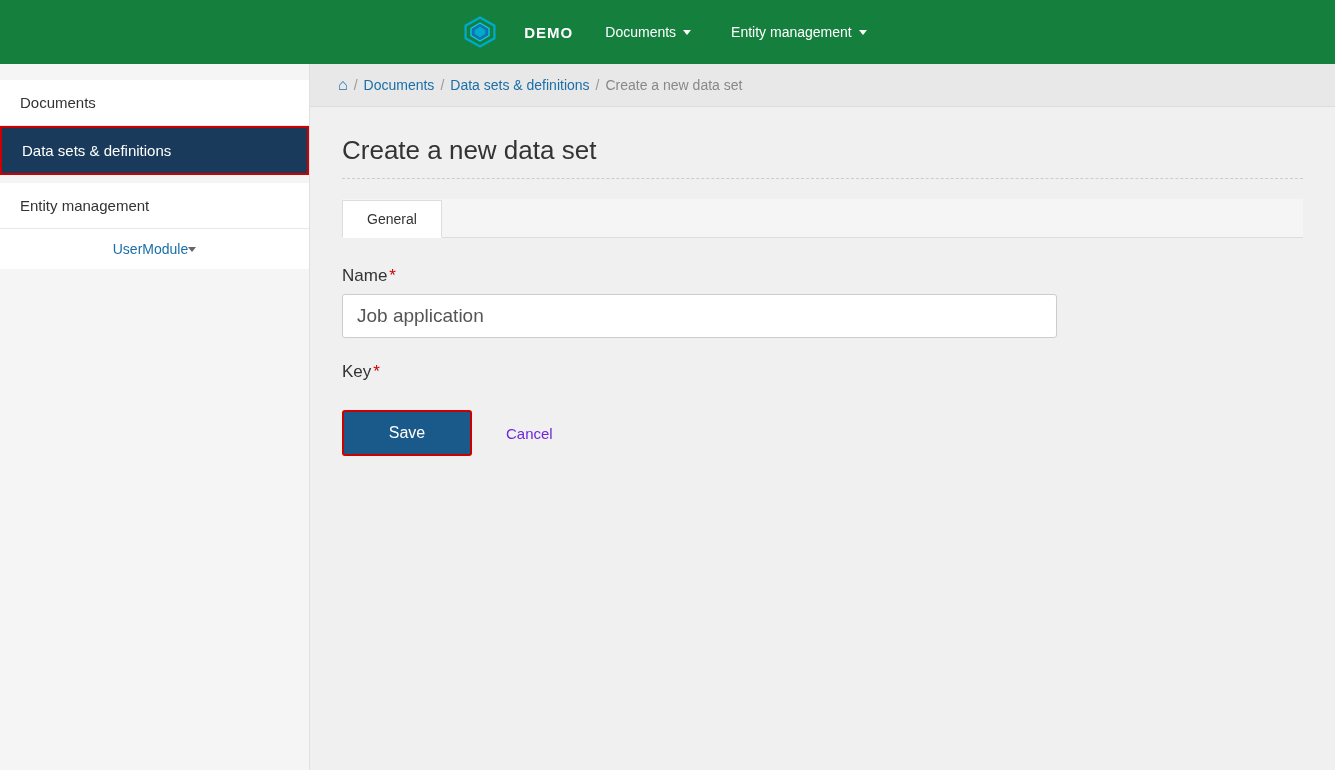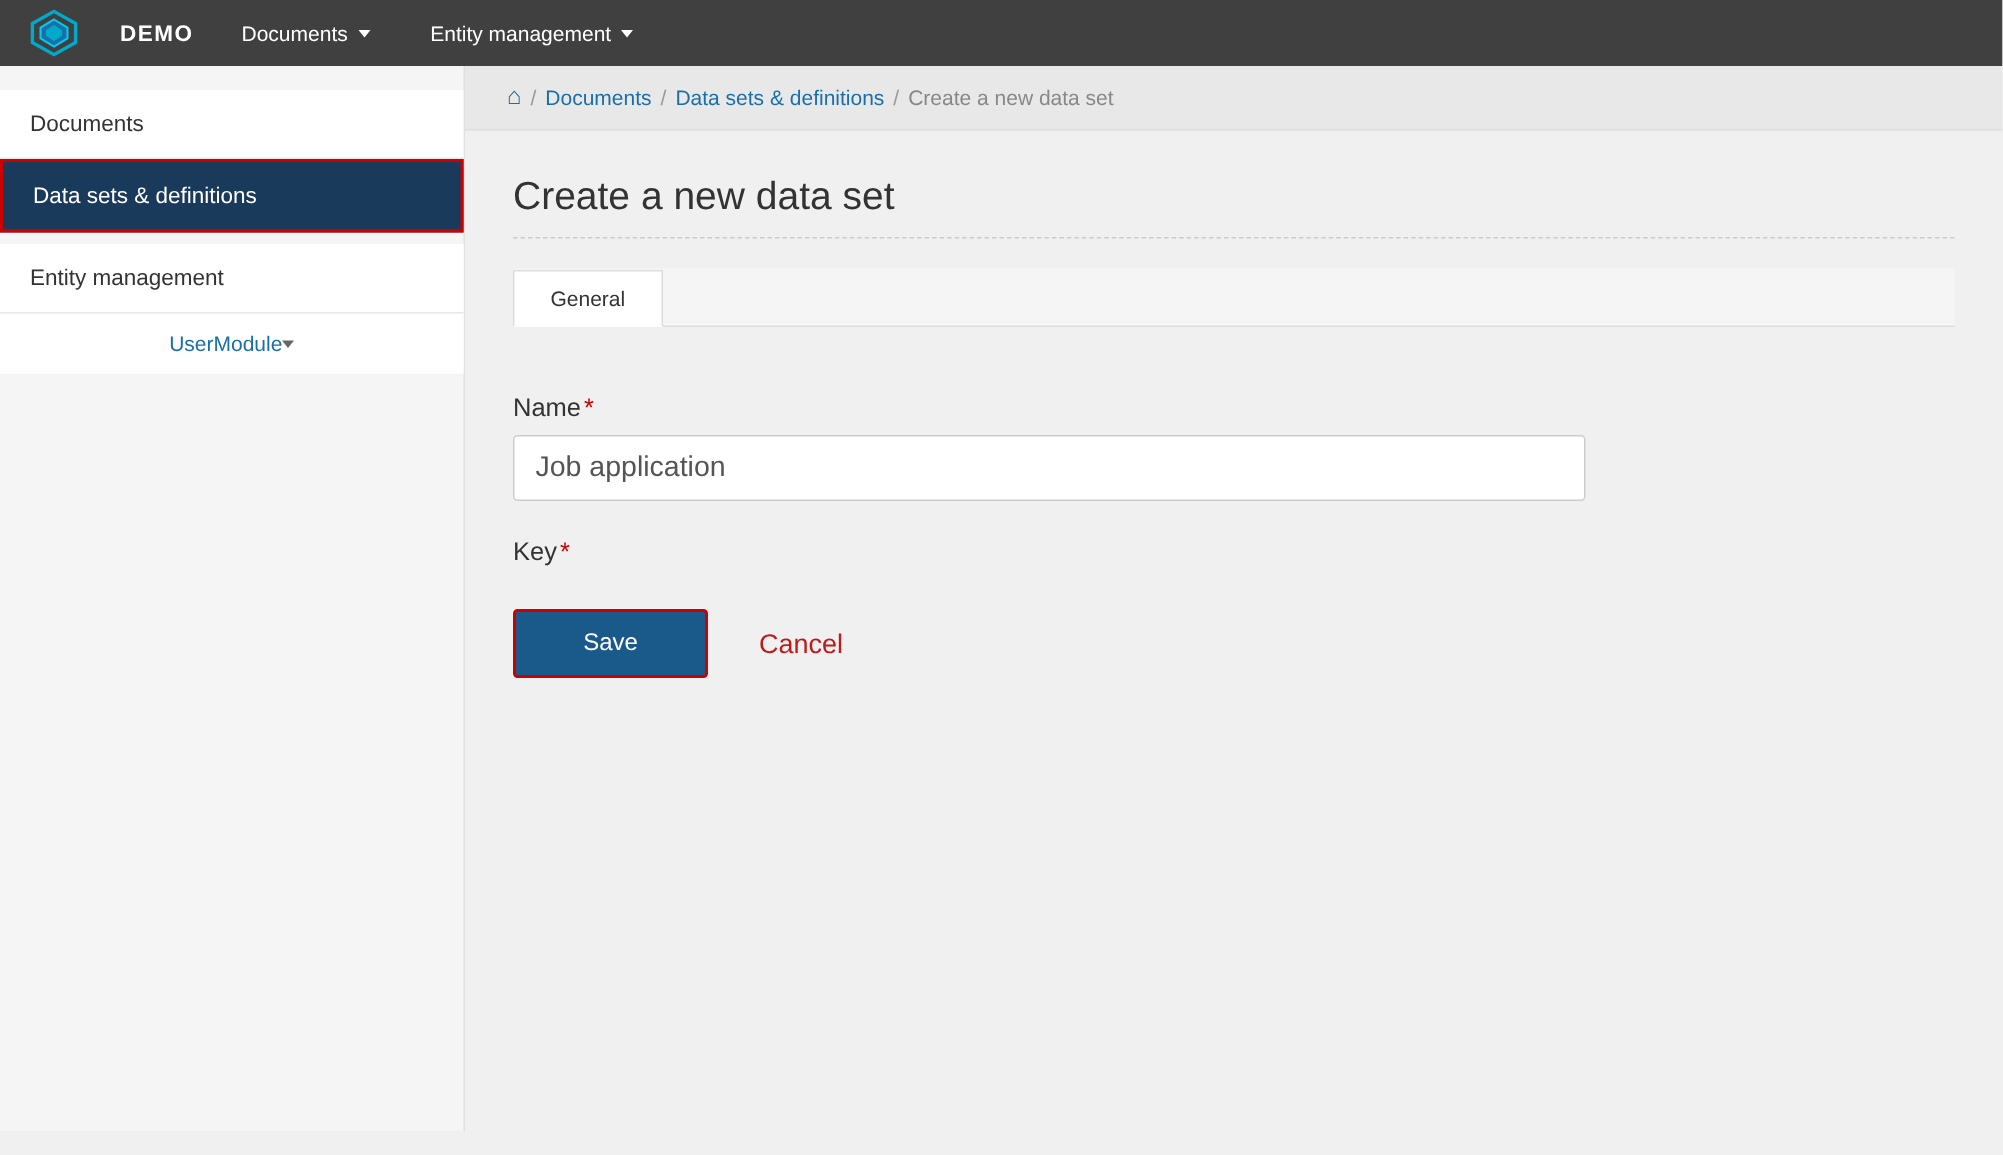--- a/index.html
+++ b/index.html
@@ -1,25 +1,26 @@
 <!DOCTYPE html>
 <html><head>
   <meta charset="utf-8">
   <style>
     * { box-sizing: border-box; margin: 0; padding: 0; }
     body { font-family: 'Segoe UI', Arial, sans-serif; background: #f0f0f0; height: 770px; overflow: hidden; }
 
     
     .topnav {
-      background: #404040;
-      height: 44px;
+      background: #15803d;
+      height: 64px;
       display: flex;
       align-items: center;
       padding: 0 16px;
       gap: 24px;
+      justify-content: center;
     }
     .topnav-logo {
       width: 40px;
       height: 40px;
       display: flex;
       align-items: center;
       justify-content: center;
     }
     .topnav-brand {
       color: #fff;
@@ -139,21 +140,21 @@
       color: #333;
       margin-bottom: 20px;
       padding-bottom: 12px;
       border-bottom: 1px dashed #ccc;
     }
 
     
     .tabs-bar {
       display: flex;
       border-bottom: 1px solid #ddd;
-      margin-bottom: 44px;
+      margin-bottom: 28px;
       background: #f5f5f5;
     }
     .tab {
       padding: 10px 24px;
       font-size: 14px;
       color: #555;
       cursor: pointer;
       border: 1px solid #ddd;
       border-bottom: none;
       background: #f5f5f5;
@@ -206,24 +207,24 @@
       color: #fff;
       border: 2px solid #cc0000;
       padding: 12px 40px;
       font-size: 16px;
       cursor: pointer;
       border-radius: 3px;
       min-width: 130px;
     }
     .btn-cancel {
       background: transparent;
-      color: #b91c1c;
+      color: #6d28d9;
       border: none;
       padding: 12px 16px;
-      font-size: 18px;
+      font-size: 15px;
       cursor: pointer;
     }
 
     
     .logo-svg { width: 36px; height: 36px; }
   </style>
 </head>
 <body>
 
 <nav class="topnav">

